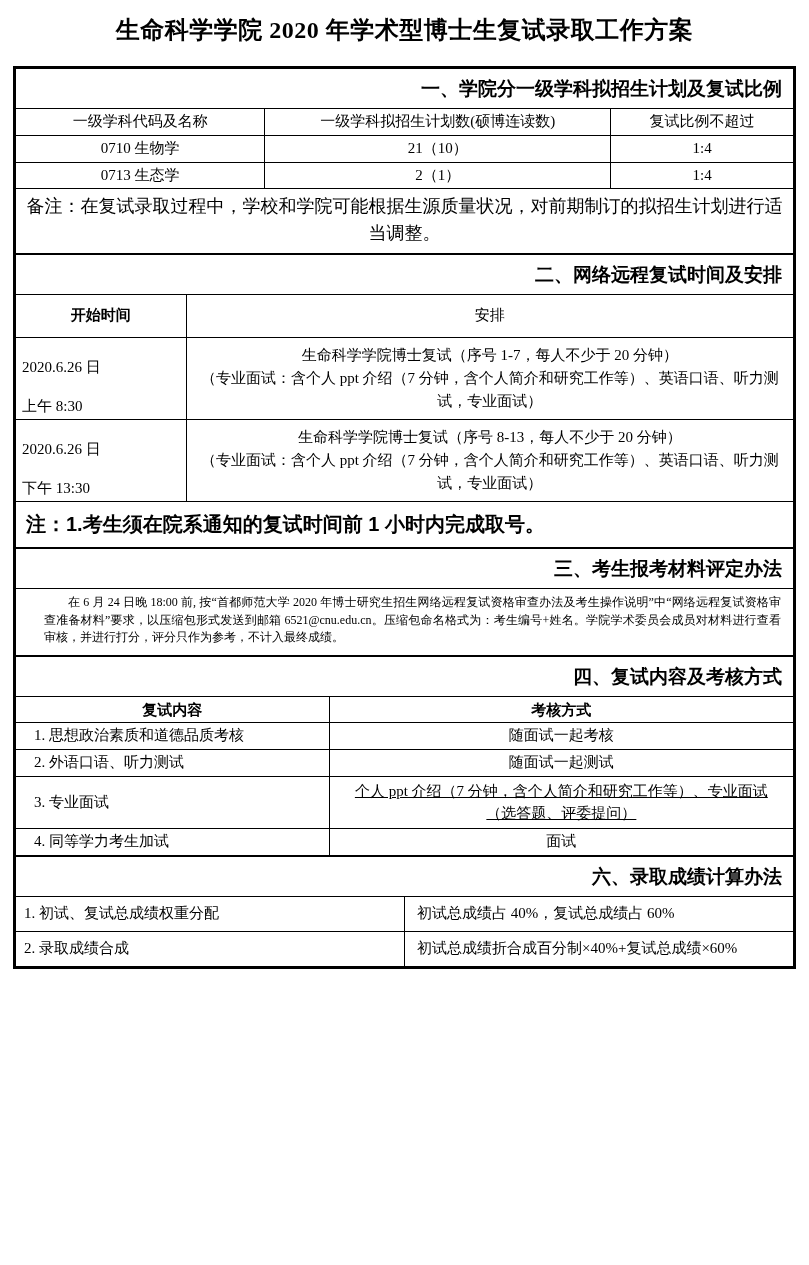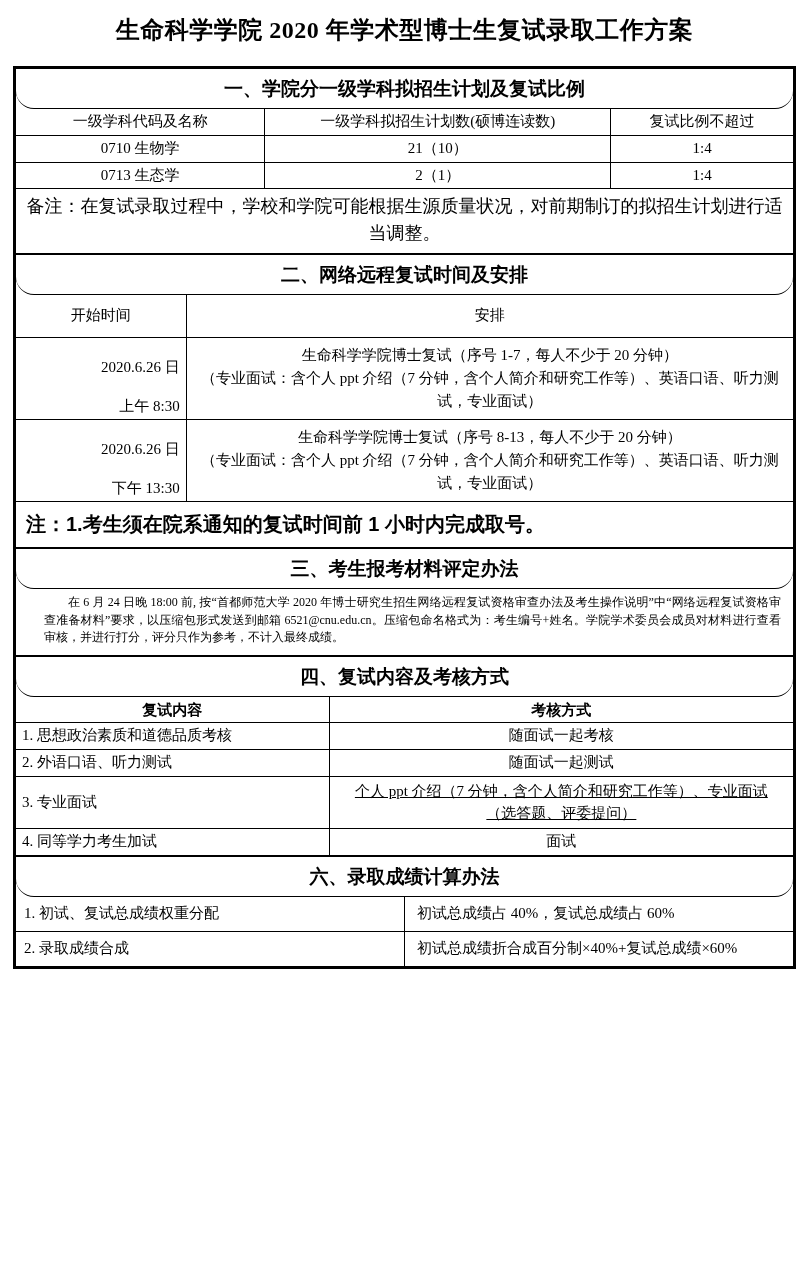--- a/index.html
+++ b/index.html
@@ -29,43 +29,42 @@
     border: 3px solid #000;
   }
   .sec { border-top: 2px solid #000; }
   .sec:first-child { border-top: none; }
   .sec-heading {
     font-family: "Liberation Sans", "DejaVu Sans", sans-serif;
     font-weight: bold;
     font-size: 19px;
     padding: 7px 11px 6px 11px;
     border-bottom: 1px solid #000;
-    text-align: center;
-    border-radius: 18px;
+    text-align: right;
   }
   table {
     border-collapse: collapse;
     width: 100%;
     font-size: 15px;
     table-layout: fixed;
   }
   td {
     border: 1px solid #000;
     padding: 2px 6px;
     vertical-align: middle;
     line-height: 1.45;
   }
   
   tr > td:first-child { border-left: none; }
   tr > td:last-child  { border-right: none; }
   tr:first-child > td { border-top: none; }
   tr:last-child  > td { border-bottom: none; }
 
   .center { text-align: center; }
-  .left   { text-align: left; padding-left: 6px; }
+  .left   { text-align: left; padding-left: 18px; }
   .bold-sans {
     font-family: Liberation Sans, sans-serif;
     font-weight: bold;
   }
   .note-plain {
     border-top: 1px solid #000;
     padding: 4px 10px 6px 10px;
     font-size: 18px;
     line-height: 1.5;
     text-align: center;
@@ -80,21 +79,21 @@
   .sec-body {
     padding: 5px 12px 8px 12px;
     font-size: 12px;
     line-height: 1.46;
     text-align: justify;
     text-indent: 2em;
     margin-left: 16px;
   }
   .item { padding: 4px 10px 5px 10px; font-size: 18px; }
   .item + .item { border-top: 1px solid #000; }
-  .time-cell div { text-align: right; line-height: 1.5; margin-top: 16px; }
+  .time-cell div { text-align: left; line-height: 1.5; margin-top: 16px; }
   .arr-cell { padding: 4px 10px; }
   .arr-cell div { text-align: center; line-height: 1.55; }
   
   .t1 .c1 { width: 32%; }  .t1 .c2 { width: 45%; }  .t1 .c3 { width: 23%; }
   .t2 .c1 { width: 21%; }  .t2 .c2 { width: 79%; }
   .t4 .c1 { width: 40%; }  .t4 .c2 { width: 60%; }
 </style>
 </head>
 <body>
 
@@ -126,21 +125,21 @@
         </tbody>
       </table>
       <div class="note-plain">备注：在复试录取过程中，学校和学院可能根据生源质量状况，对前期制订的拟招生计划进行适当调整。</div>
     </div>
 
     <div class="sec">
       <div class="sec-heading">二、网络远程复试时间及安排</div>
       <table class="t2">
         <tbody>
           <tr>
-            <td class="c1 center" style="padding:10px 6px;">开始时间</td>
+            <td class="c1 center" style="padding:10px 6px;font-weight:bold;">开始时间</td>
             <td class="c2 center">安排</td>
           </tr>
           <tr>
             <td class="time-cell">
               <div>2020.6.26 日</div>
               <div>上午 8:30</div>
             </td>
             <td class="arr-cell">
               <div>生命科学学院博士复试（序号 1-7，每人不少于 20 分钟）</div>
               <div>（专业面试：含个人 ppt 介绍（7 分钟，含个人简介和研究工作等）、英语口语、听力测试，专业面试）</div>

